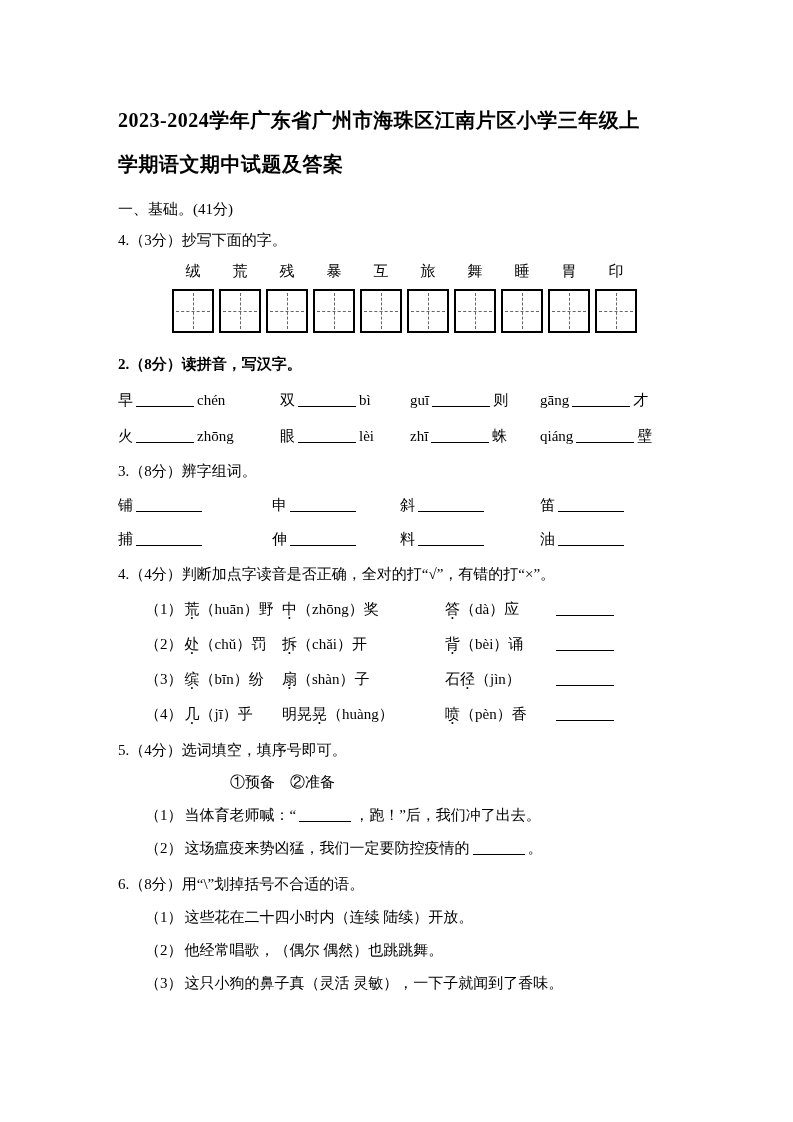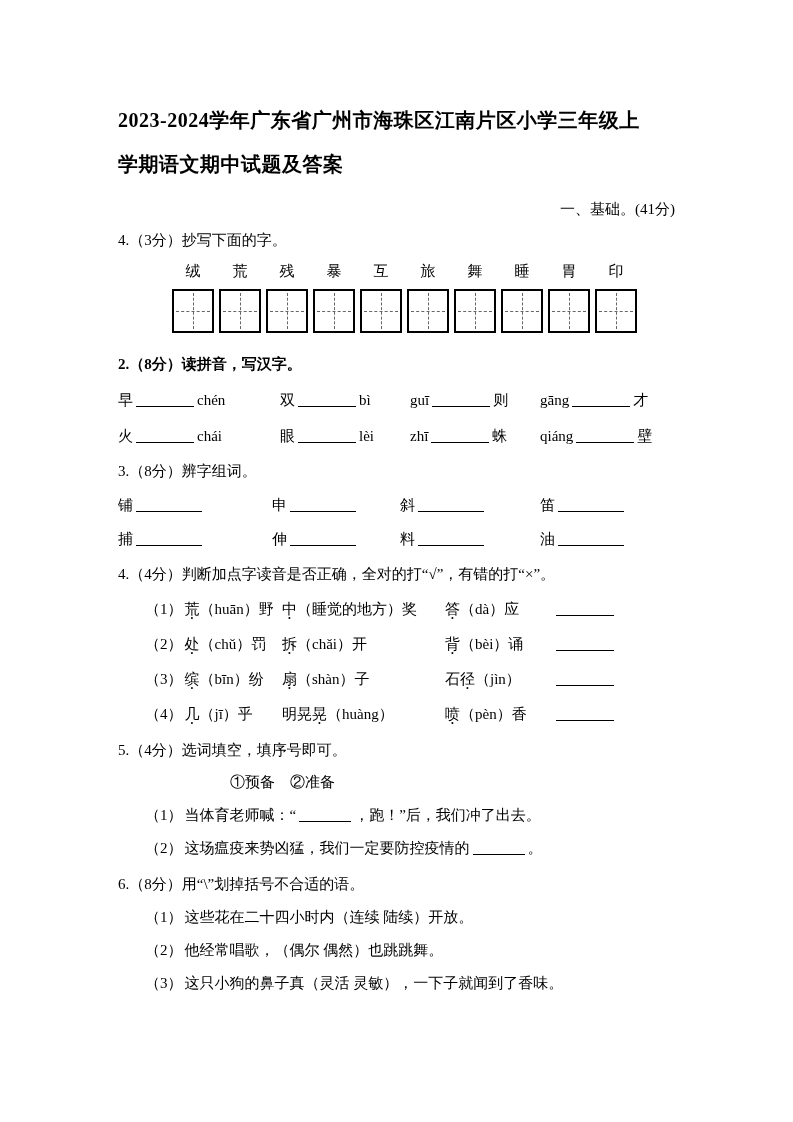--- a/index.html
+++ b/index.html
@@ -10,21 +10,21 @@
     background:#ffffff;
     color:#000;
     font-family:"Liberation Serif","DejaVu Serif",serif;
     font-size:15px;
     line-height:18px;
     box-sizing:border-box;
     padding:98px 118px 0 118px;
     overflow:hidden;
   }
   .title{font-size:20px;font-weight:700;line-height:44px;letter-spacing:0.5px;}
-  .sec-heading{margin-top:14px;text-align:right;}
+  .sec-heading{margin-top:14px;}
   .prompt{margin-top:17px;}
   .prompt.first{margin-top:13px;}
 
   
   .char-row{display:flex;gap:5px;margin:13px 0 0 54px;}
   .char-row .ch{width:42px;text-align:center;}
   .grid-row{display:flex;gap:5px;margin:9px 0 0 54px;}
   .tian{width:42px;height:44px;border:2px solid #000;position:relative;box-sizing:border-box;background:#fff;}
   .tian::before{content:"";position:absolute;left:2px;right:2px;top:50%;border-top:1px dashed #666;}
   .tian::after{content:"";position:absolute;top:2px;bottom:2px;left:50%;border-left:1px dashed #666;}
@@ -86,21 +86,21 @@
   </div>
 
   <div class="prompt" style="margin-top:22px;font-weight:bold;">2.（8分）读拼音，写汉字。</div>
   <div class="q2-row">
     <span><span>早</span><span class="blank b58"></span><span>chén</span></span>
     <span><span>双</span><span class="blank b58"></span><span>bì</span></span>
     <span><span>guī</span><span class="blank b58"></span><span>则</span></span>
     <span><span>gāng</span><span class="blank b58"></span><span>才</span></span>
   </div>
   <div class="q2-row">
-    <span><span>火</span><span class="blank b58"></span><span>chái</span></span>
+    <span><span>火</span><span class="blank b58"></span><span>zhōng</span></span>
     <span><span>眼</span><span class="blank b58"></span><span>lèi</span></span>
     <span><span>zhī</span><span class="blank b58"></span><span>蛛</span></span>
     <span><span>qiáng</span><span class="blank b58"></span><span>壁</span></span>
   </div>
 
   <div class="prompt">3.（8分）辨字组词。</div>
   <div class="q3-row">
     <span><span>铺</span><span class="blank b66"></span></span>
     <span><span>申</span><span class="blank b66"></span></span>
     <span><span>斜</span><span class="blank b66"></span></span>
@@ -110,21 +110,21 @@
     <span><span>捕</span><span class="blank b66"></span></span>
     <span><span>伸</span><span class="blank b66"></span></span>
     <span><span>料</span><span class="blank b66"></span></span>
     <span><span>油</span><span class="blank b66"></span></span>
   </div>
 
   <div class="prompt">4.（4分）判断加点字读音是否正确，全对的打“√”，有错的打“×”。</div>
 
   <div class="q4-row">
     <span><span class="lbl">（1）</span><span></span><span class="dot">荒</span><span>（huān）野</span></span>
-    <span><span></span><span class="dot">中</span><span>（睡觉的地方）奖</span></span>
+    <span><span></span><span class="dot">中</span><span>（zhōng）奖</span></span>
     <span><span></span><span class="dot">答</span><span>（dà）应</span></span>
     <span><span class="blank b58"></span></span>
   </div>
 
   <div class="q4-row">
     <span><span class="lbl">（2）</span><span></span><span class="dot">处</span><span>（chǔ）罚</span></span>
     <span><span></span><span class="dot">拆</span><span>（chǎi）开</span></span>
     <span><span></span><span class="dot">背</span><span>（bèi）诵</span></span>
     <span><span class="blank b58"></span></span>
   </div>

